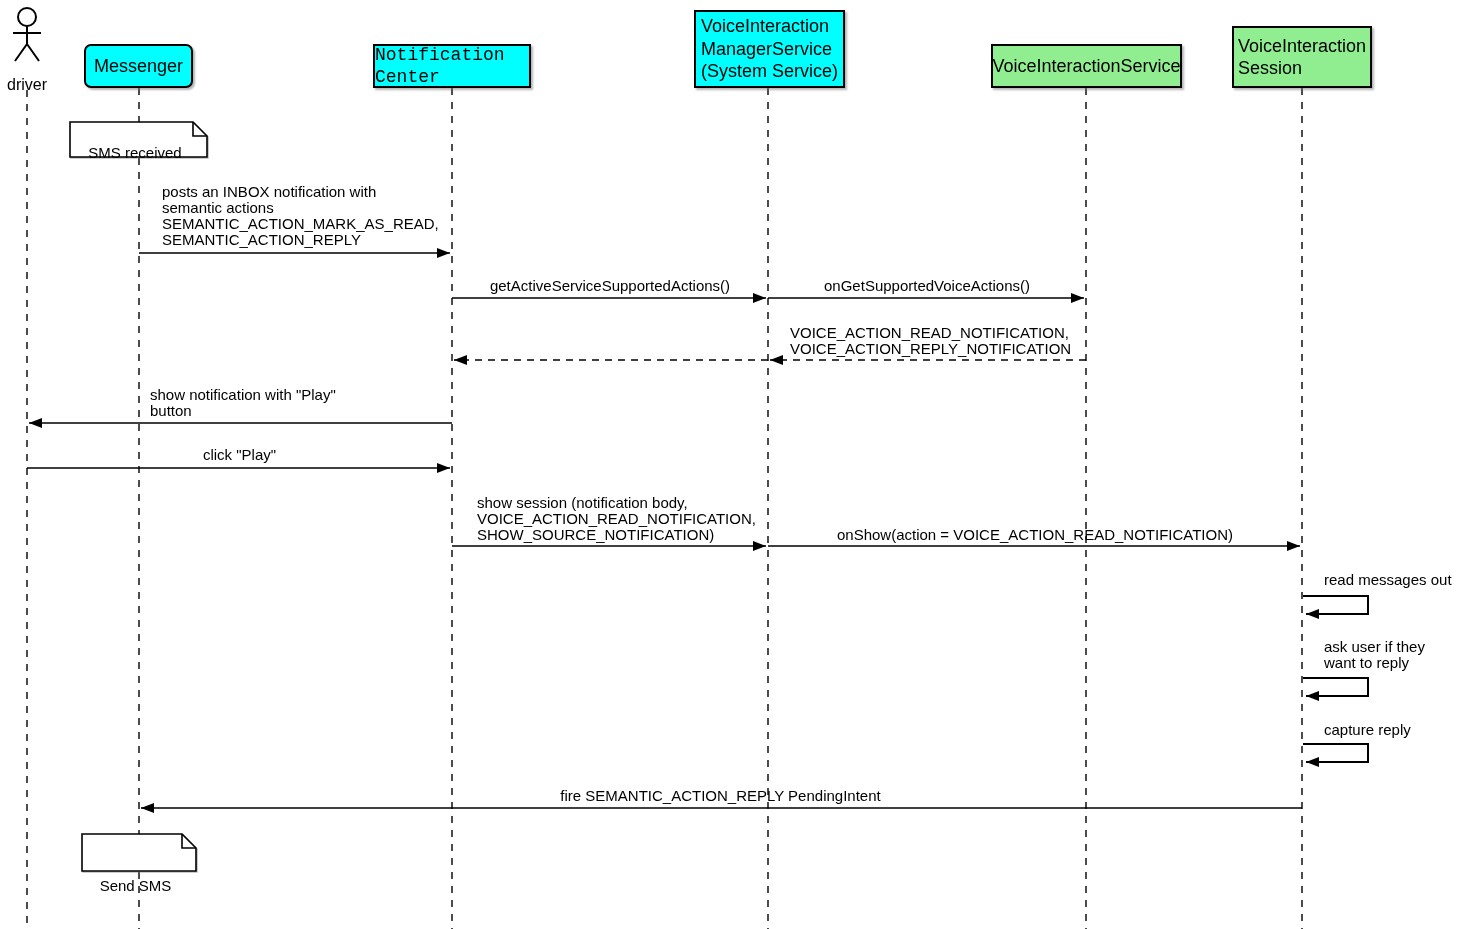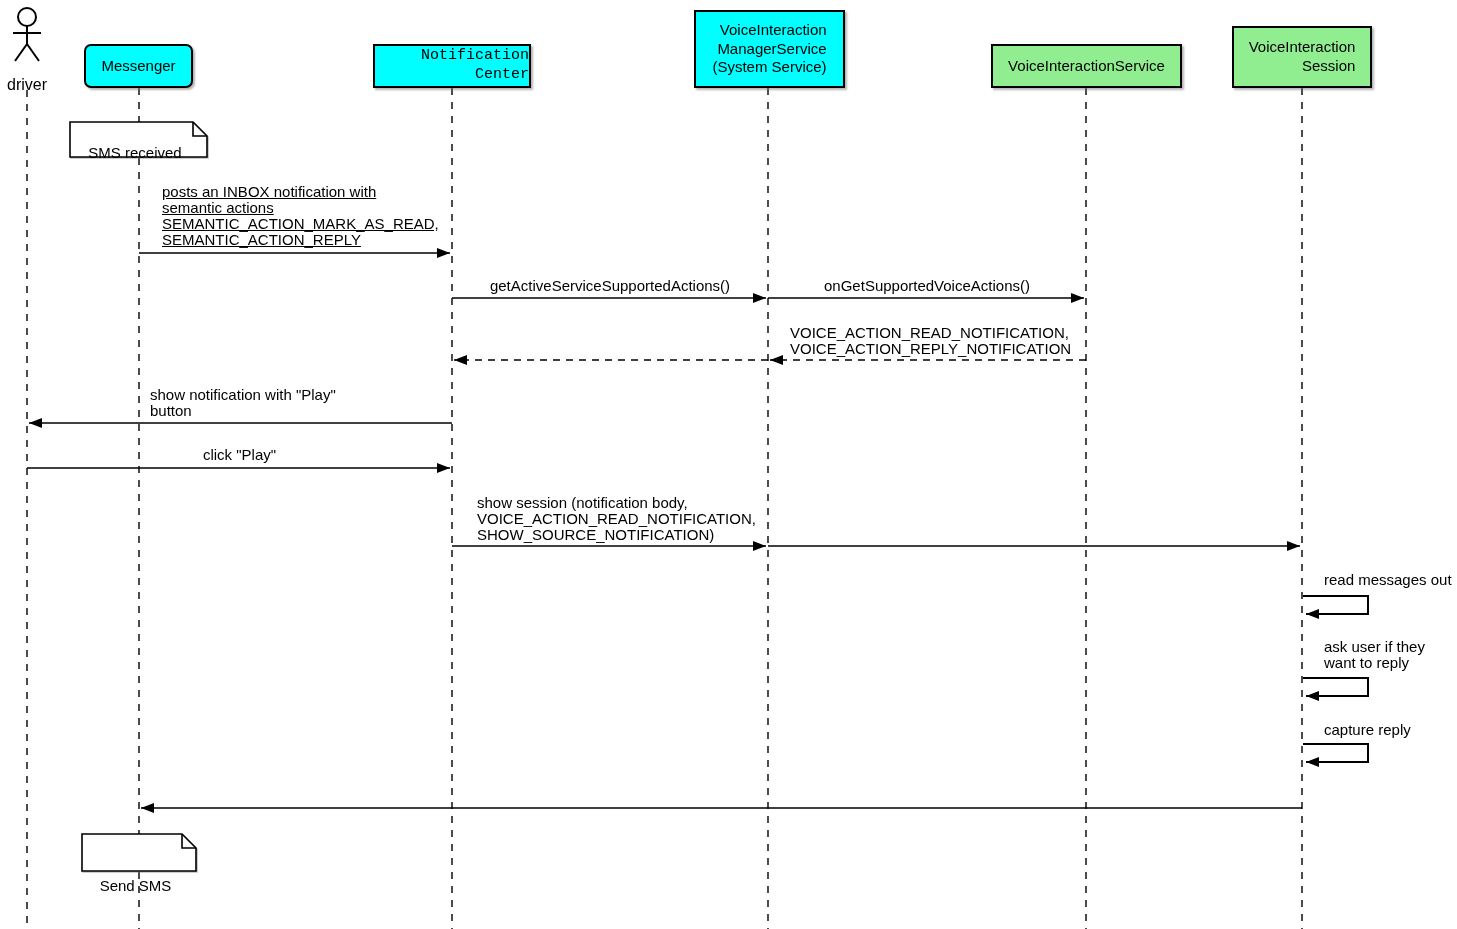--- a/index.html
+++ b/index.html
@@ -13,22 +13,22 @@
     color: #000;
     overflow: hidden;
   }
   #diagram-svg { position: absolute; left: 0; top: 0; }
   .participant {
     position: absolute;
     border: 2px solid #000;
     display: flex;
     align-items: center;
     justify-content: center;
-    text-align: right;
-    font-size: 15px;
+    text-align: left;
+    font-size: 18px;
     line-height: 1.25;
     white-space: pre-line;
     box-shadow: 2px 2px 2px rgba(120,120,120,0.55);
   }
   .p-cyan  { background: #00ffff; }
   .p-green { background: #90ee90; }
   .msg-label {
     position: absolute;
     font-size: 15px;
     line-height: 16px;
@@ -118,32 +118,34 @@
     <span>VoiceInteractionService</span>
   </div>
   <div class="participant p-green" style="left:1232px; top:26px; width:140px; height:62px;">
     <span>VoiceInteraction
 Session</span>
   </div>
 
   <div class="note-label" style="left:70px; top:122px; width:130px; height:35px;">SMS received</div>
   <div class="note-label" style="left:82px; top:854px; width:107px; height:37px;">Send SMS</div>
 
-  <div class="msg-label" style="left:162px; top:184px;text-decoration:underline;">posts an INBOX notification with
+  <div class="msg-label" style="left:162px; top:184px;">posts an INBOX notification with
 semantic actions
 SEMANTIC_ACTION_MARK_AS_READ,
 SEMANTIC_ACTION_REPLY</div>
   <div class="msg-label center" style="left:452px; top:278px; width:316px;">getActiveServiceSupportedActions()</div>
   <div class="msg-label center" style="left:768px; top:278px; width:318px;">onGetSupportedVoiceActions()</div>
   <div class="msg-label" style="left:790px; top:325px;">VOICE_ACTION_READ_NOTIFICATION,
 VOICE_ACTION_REPLY_NOTIFICATION</div>
   <div class="msg-label" style="left:150px; top:387px;">show notification with "Play"
 button</div>
   <div class="msg-label center" style="left:27px; top:447px; width:425px;">click "Play"</div>
   <div class="msg-label" style="left:477px; top:495px;">show session (notification body,
 VOICE_ACTION_READ_NOTIFICATION,
 SHOW_SOURCE_NOTIFICATION)</div>
+  <div class="msg-label center" style="left:768px; top:527px; width:534px;">onShow(action = VOICE_ACTION_READ_NOTIFICATION)</div>
   <div class="msg-label" style="left:1324px; top:572px;">read messages out</div>
   <div class="msg-label" style="left:1324px; top:639px;">ask user if they
 want to reply</div>
   <div class="msg-label" style="left:1324px; top:722px;">capture reply</div>
+  <div class="msg-label center" style="left:139px; top:788px; width:1163px;">fire SEMANTIC_ACTION_REPLY PendingIntent</div>
 
 </div>
 
 </body></html>

